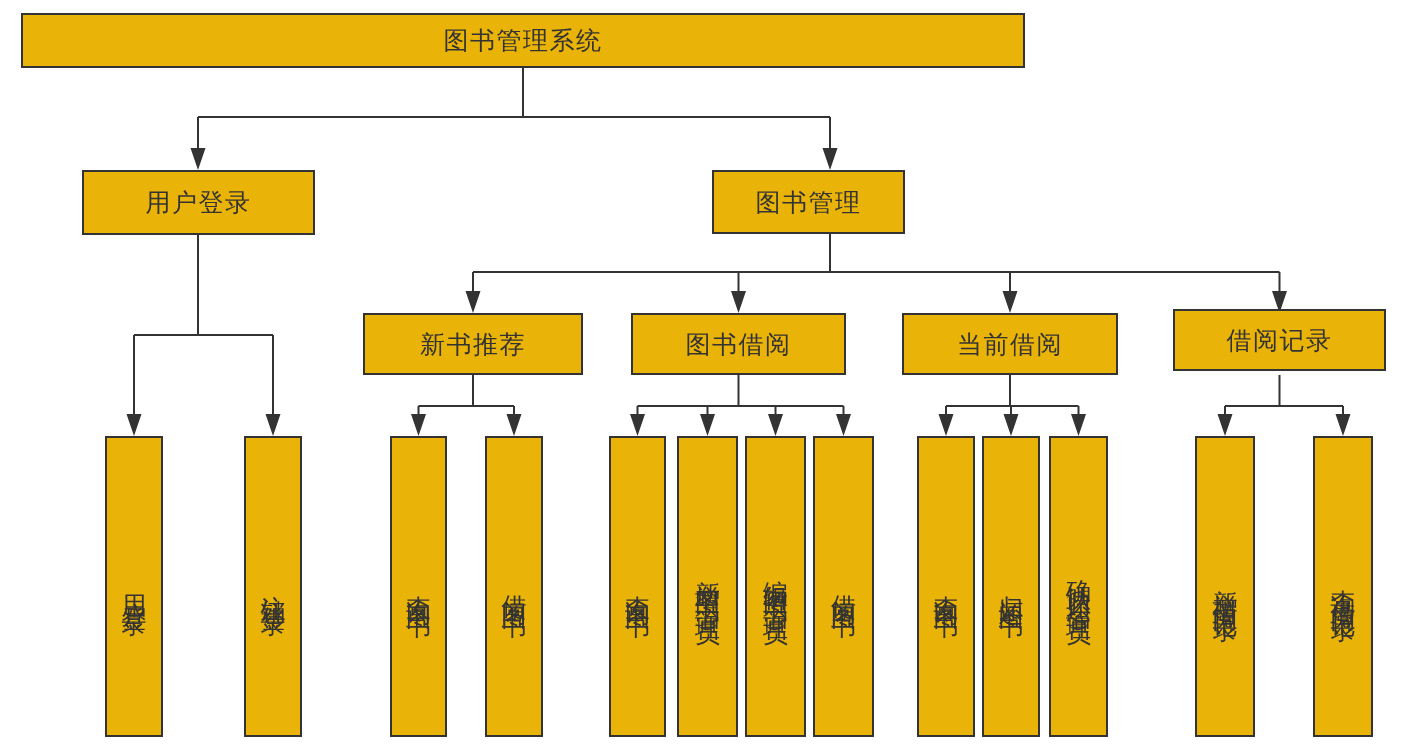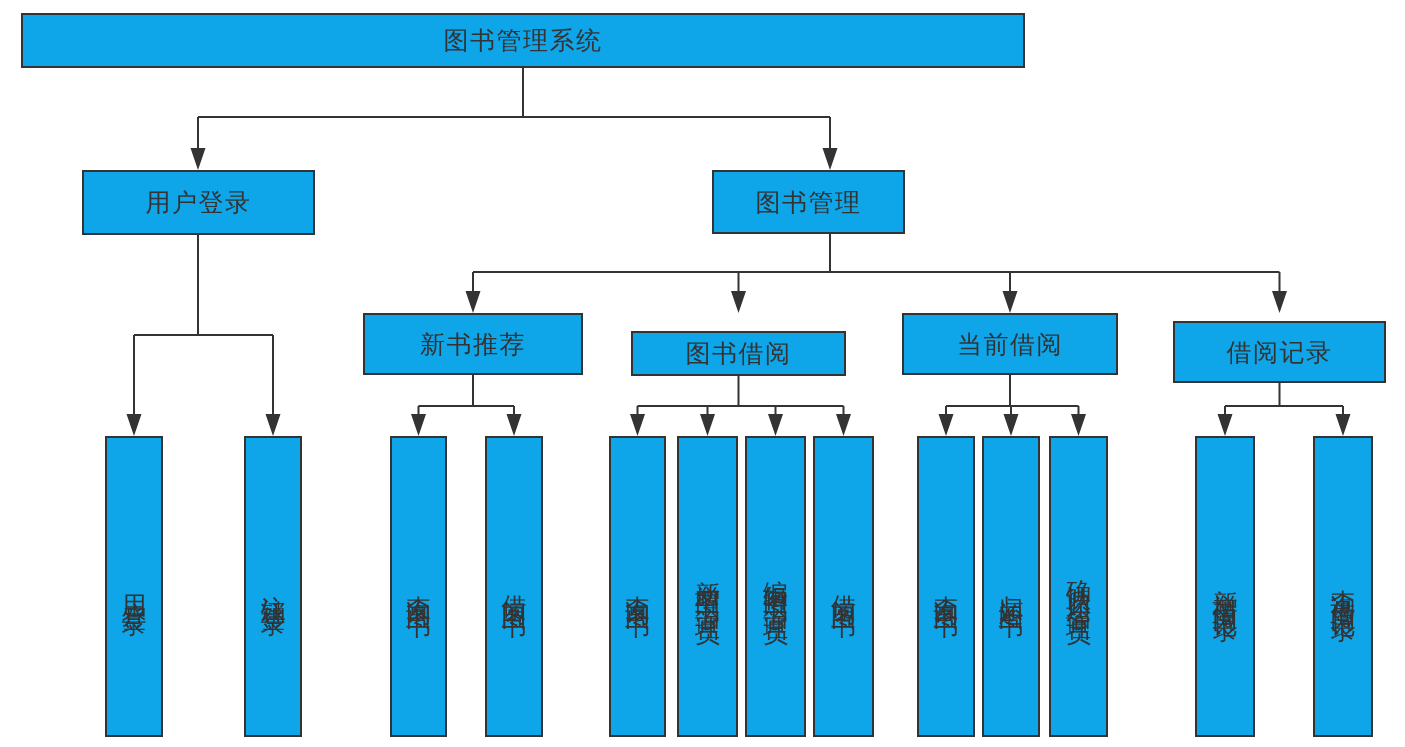--- a/index.html
+++ b/index.html
@@ -10,21 +10,21 @@
     font-family:"DejaVu Sans","Liberation Sans",sans-serif;
     overflow:hidden;
   }
   .connectors{position:absolute;left:0;top:0;z-index:0;pointer-events:none;}
   .ln{stroke:#333333;stroke-width:2;fill:none;}
   .ah{fill:#333333;stroke:none;}
   .box{
     position:absolute;
     box-sizing:border-box;
     border:2px solid #333333;
-    background:#0ea5e9;
+    background:#eab308;
     display:flex;align-items:center;justify-content:center;
     color:#333333;
     z-index:1;
   }
   .hbox{font-size:25px;letter-spacing:1.5px;white-space:nowrap;}
   .l4{top:436px;height:301px;}
   .vtext{
     writing-mode:vertical-rl;
     text-orientation:mixed;
     font-size:25px;
@@ -70,23 +70,23 @@
     <path class="ln" d="M1279.5,375 V406 M1225,406 H1343 M1225,406 V414 M1343,406 V414"></path>
     <path class="ah" d="M1217.5,414 h15 L1225,436 Z M1335.5,414 h15 L1343,436 Z"></path>
   </svg>
 
   <div class="box hbox" style="left:21px;top:13px;width:1004px;height:55px">图书管理系统</div>
 
   <div class="box hbox" style="left:82px;top:170px;width:233px;height:65px">用户登录</div>
   <div class="box hbox" style="left:712px;top:170px;width:193px;height:64px">图书管理</div>
 
   <div class="box hbox" style="left:363px;top:313px;width:220px;height:62px">新书推荐</div>
-  <div class="box hbox" style="left:631px;top:331px;width:215px;height:45px">图书借阅</div>
+  <div class="box hbox" style="left:631px;top:313px;width:215px;height:62px">图书借阅</div>
   <div class="box hbox" style="left:902px;top:313px;width:216px;height:62px">当前借阅</div>
-  <div class="box hbox" style="left:1173px;top:321px;width:213px;height:62px">借阅记录</div>
+  <div class="box hbox" style="left:1173px;top:309px;width:213px;height:62px">借阅记录</div>
 
   <div class="box l4" style="left:105px;width:58px">
     <span class="vtext">用户登录</span>
   </div>
   <div class="box l4" style="left:244px;width:58px">
     <span class="vtext">注销登录</span>
   </div>
   <div class="box l4" style="left:390px;width:57px">
     <span class="vtext">查询图书</span>
   </div>

